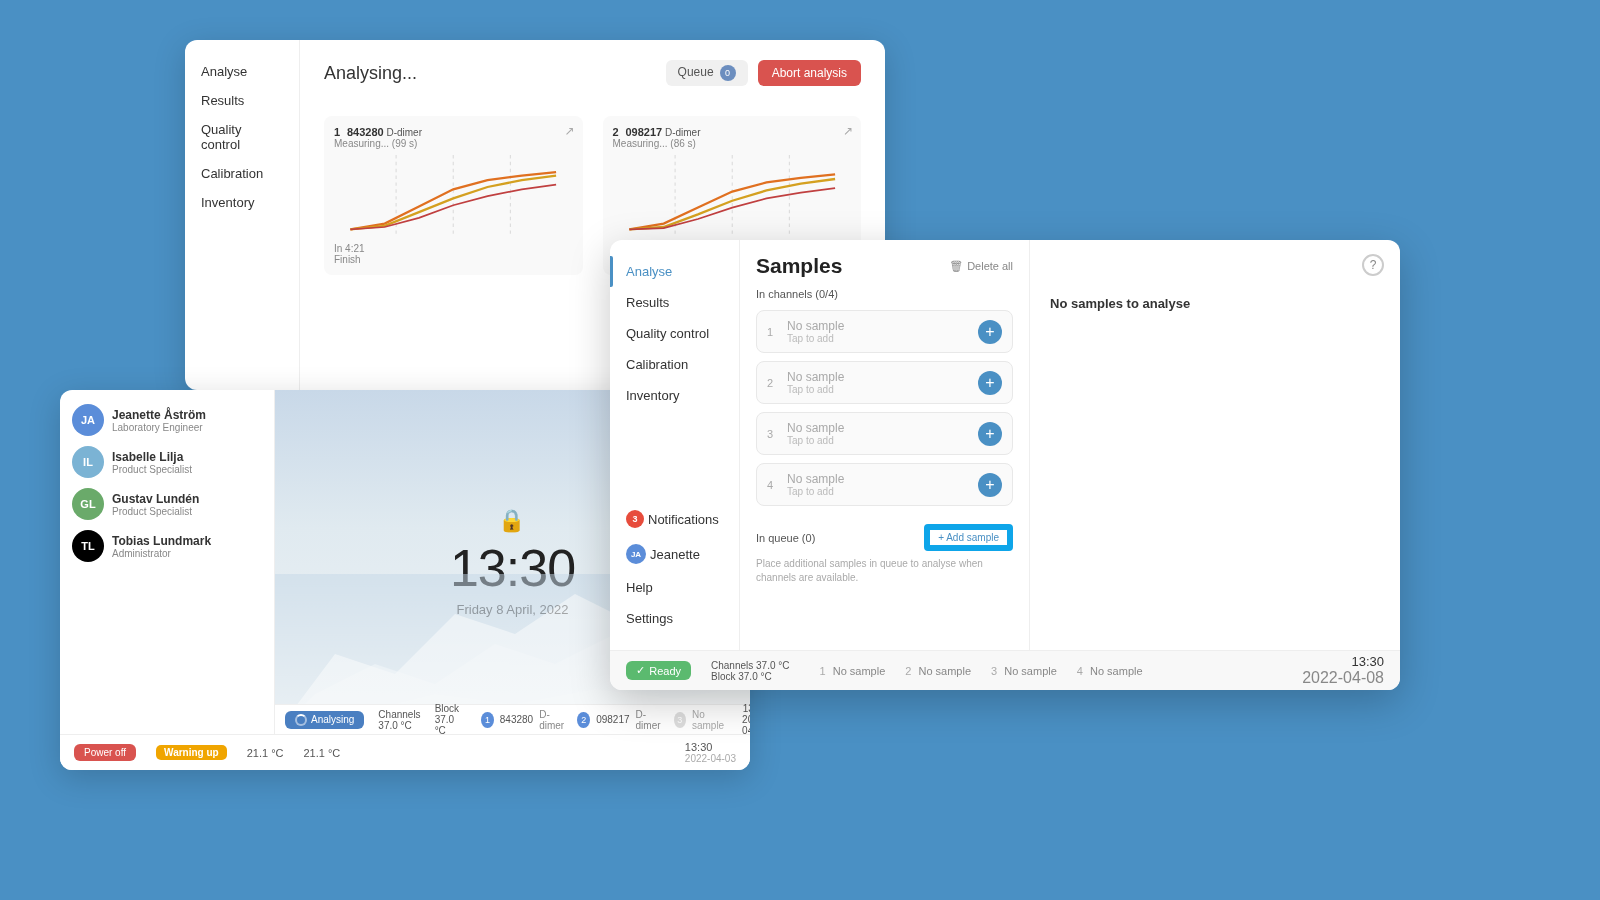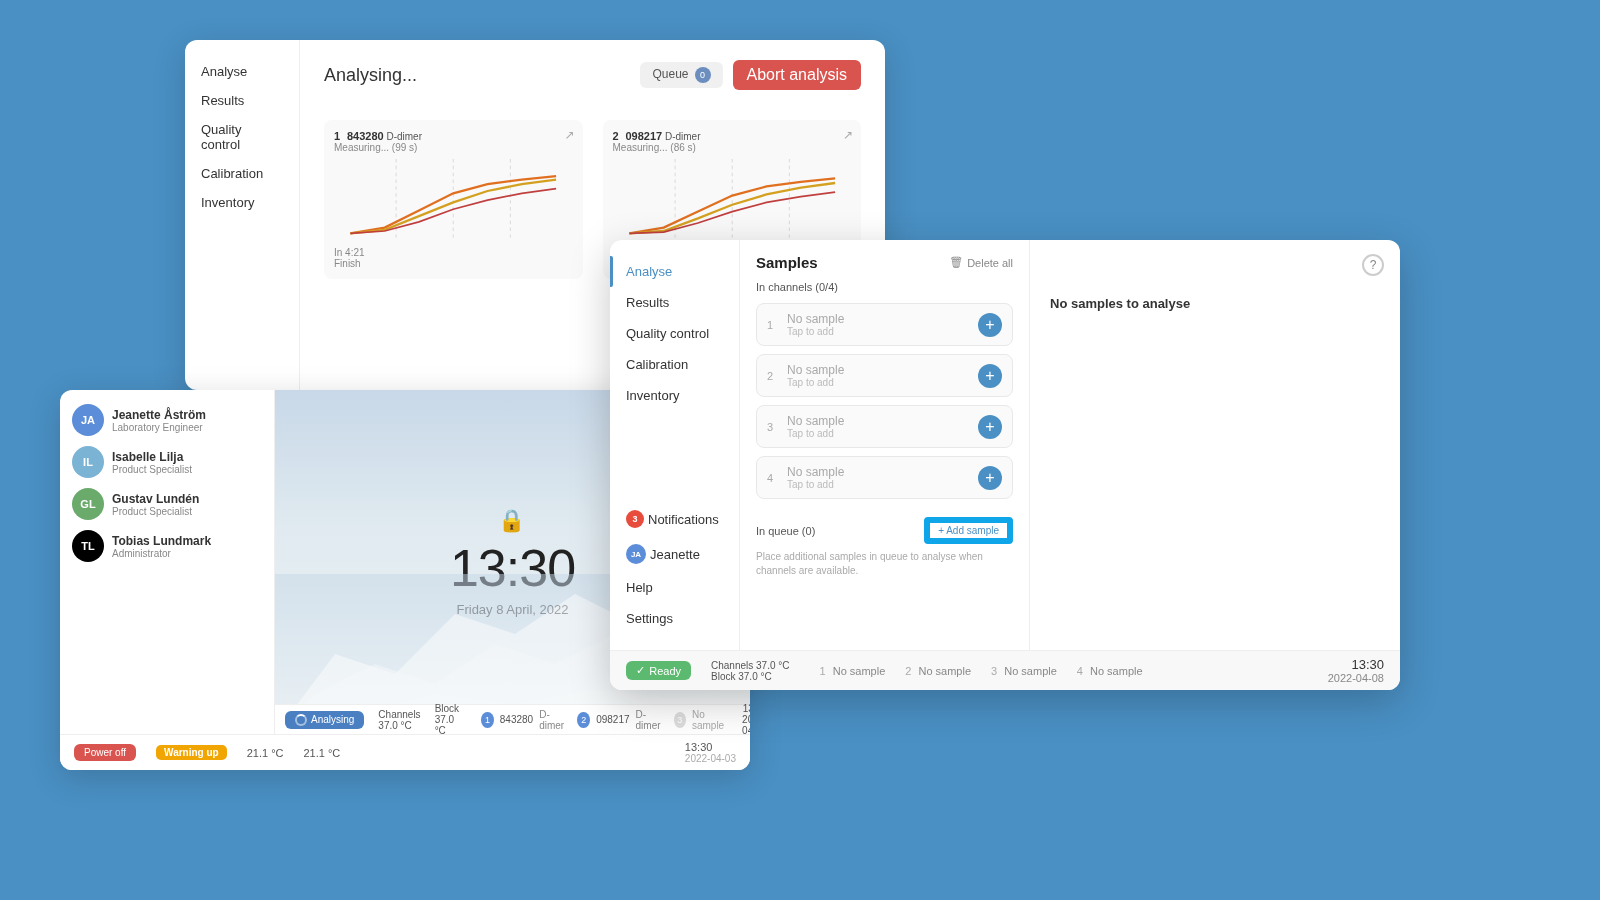--- a/index.html
+++ b/index.html
@@ -82,21 +82,21 @@
       justify-content: center;
       color: #fff;
       font-size: 9px;
     }
     .abort-btn {
       background: #d9534f;
       color: #fff;
       border: none;
       border-radius: 6px;
       padding: 6px 14px;
-      font-size: 16px;
+      font-size: 12px;
       cursor: pointer;
     }
 
     
     .charts-row {
       display: flex;
       gap: 20px;
       margin-top: 30px;
     }
     .chart-box {
@@ -371,21 +371,21 @@
       flex-direction: column;
       padding: 14px 16px;
     }
     .samples-header {
       display: flex;
       align-items: center;
       justify-content: space-between;
       margin-bottom: 10px;
     }
     .samples-title {
-      font-size: 15px;
+      font-size: 21px;
       font-weight: 600;
       color: #222;
     }
     .delete-all-btn {
       font-size: 11px;
       color: #888;
       cursor: pointer;
       display: flex;
       align-items: center;
       gap: 4px;
@@ -551,21 +551,21 @@
     .footer-time {
       margin-left: auto;
       text-align: right;
     }
     .footer-time .time {
       font-size: 13px;
       font-weight: 500;
       color: #333;
     }
     .footer-time .date {
-      font-size: 11px;
+      font-size: 16px;
       color: #888;
     }
     .mid-sample-num {
       display: flex;
       align-items: center;
       gap: 3px;
     }
     .mid-sample-num .snum {
       width: 16px;
       height: 16px;

